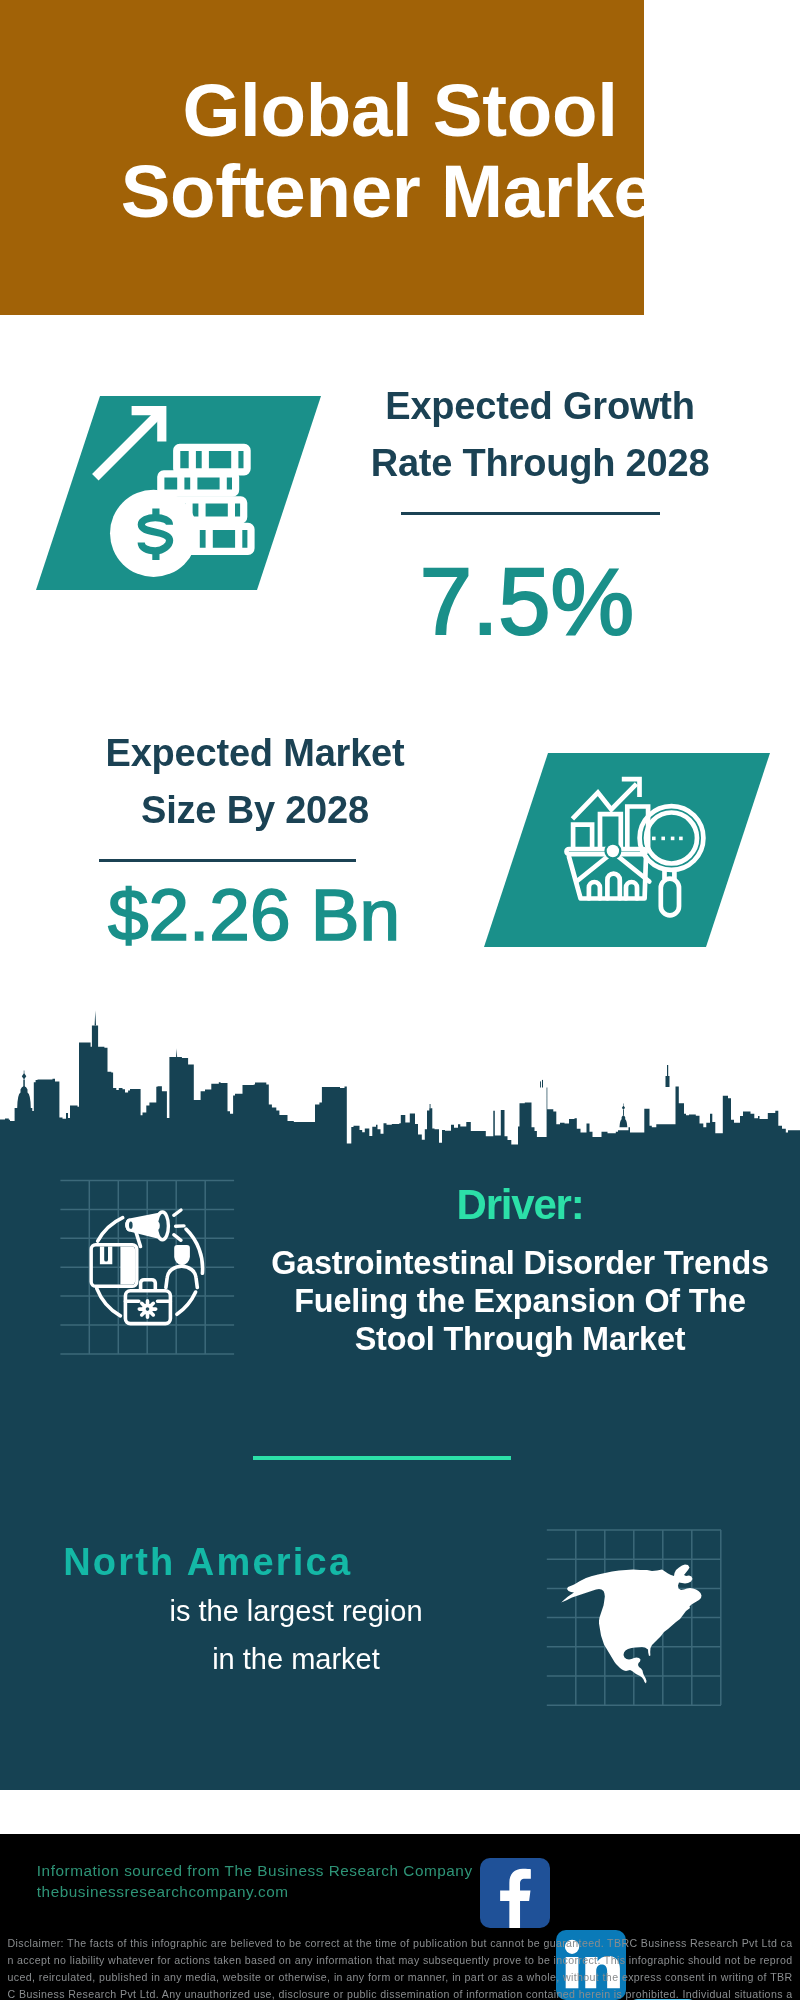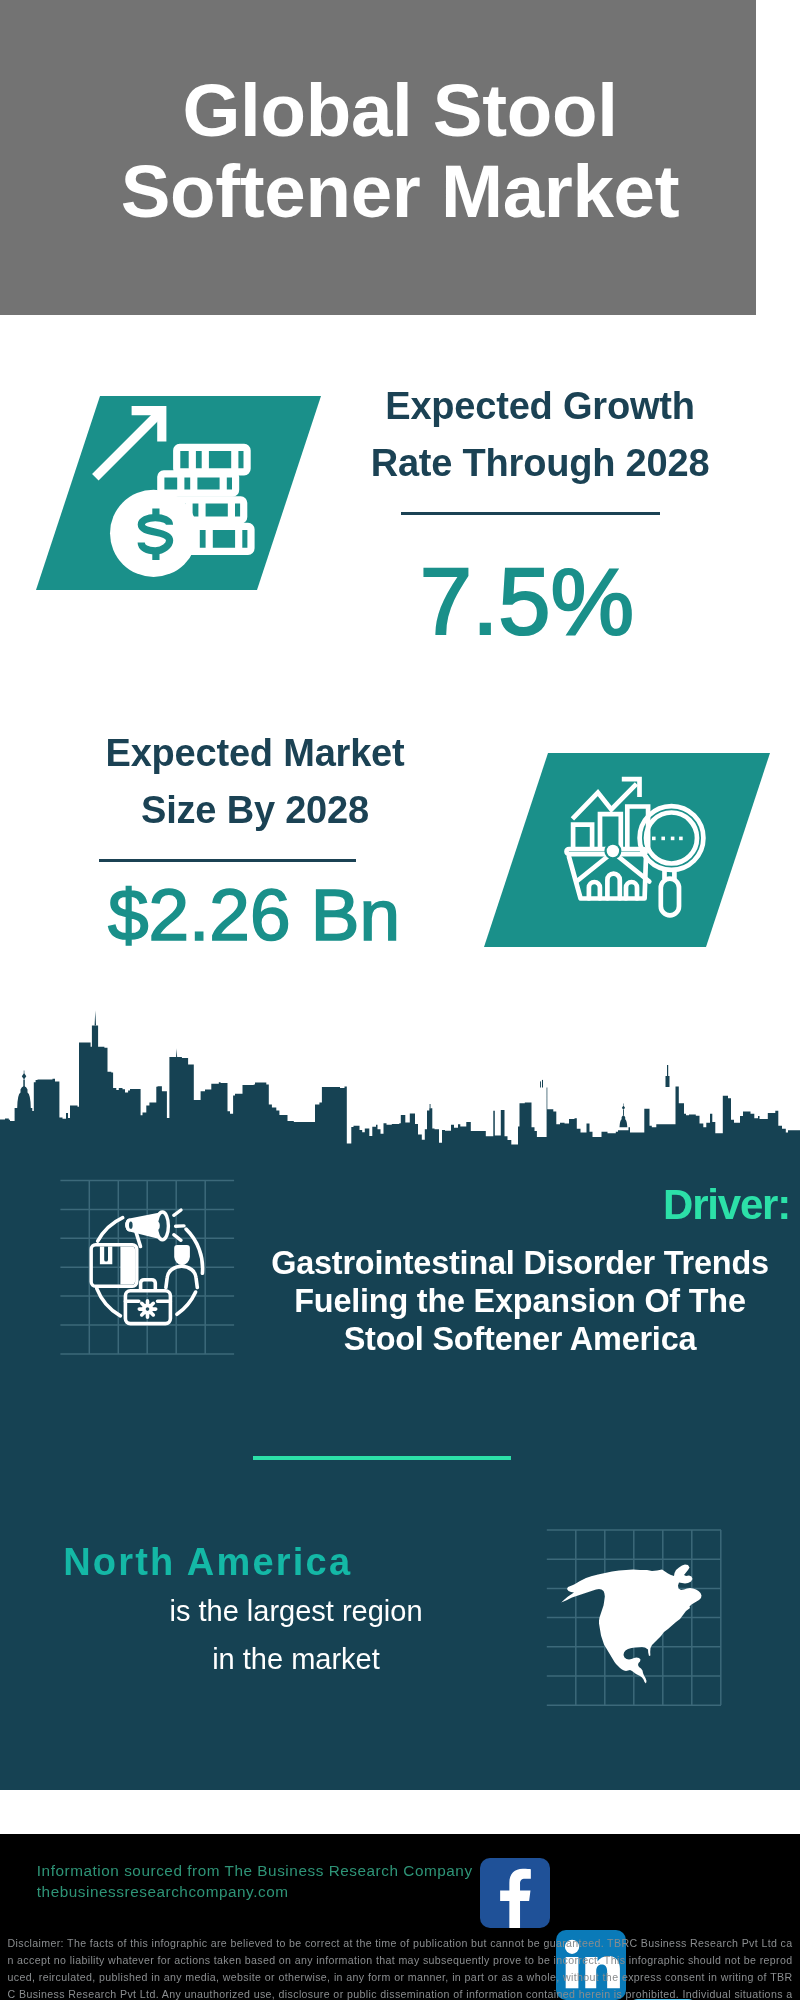--- a/index.html
+++ b/index.html
@@ -1,20 +1,20 @@
 <!DOCTYPE html>
 <html><head>
 <meta charset="utf-8">
 <style>
   html,body{margin:0;padding:0;}
   body{width:800px;height:2000px;background:#ffffff;font-family:"Liberation Sans",sans-serif;overflow:hidden;-webkit-font-smoothing:antialiased;}
   .page{position:relative;width:800px;height:2000px;background:#ffffff;overflow:hidden;}
 
   
-  .header{position:absolute;left:0;top:0;width:756px;height:315px;background:#737373;}
+  .header{position:absolute;left:0;top:0;width:644px;height:315px;background:#a16207;}
   .header h1{position:absolute;left:0;top:0;width:800px;margin:0;color:#fff;
     font-size:74.5px;font-weight:bold;line-height:81px;text-align:center;letter-spacing:-0.3px;}
   .header .t1{position:absolute;left:0;top:70px;width:800px;}
   .header .t2{position:absolute;left:0;top:151px;width:800px;}
 
   
   .whitezone{position:absolute;left:0;top:315px;width:800px;height:830px;background:#fff;overflow:visible;}
 
   .stat-label{color:#1b4254;font-size:38px;font-weight:bold;line-height:57px;text-align:center;letter-spacing:-0.2px;}
   .stat-value{color:#1a908a;font-weight:normal;text-align:center;}
@@ -37,21 +37,21 @@
   .s2label{position:absolute;left:10px;top:410px;width:490px;}
   .r2{left:99px;top:544px;width:257px;}
   .v2{position:absolute;left:44px;top:563px;width:420px;font-size:73px;line-height:73px;-webkit-text-stroke:1.7px #1a908a;}
 
   .skyline{position:absolute;left:0;top:693px;width:800px;height:140px;}
 
   
   .darkzone{position:absolute;left:0;top:1145px;width:800px;height:645px;background:#164253;}
 
   .dicon{position:absolute;left:58px;top:33px;width:182px;height:182px;}
-  .driver-head{position:absolute;left:250px;top:38px;width:540px;color:#2ce0a8;font-size:42px;font-weight:bold;text-align:right;line-height:43px;letter-spacing:-1.2px;}
+  .driver-head{position:absolute;left:250px;top:38px;width:540px;color:#2ce0a8;font-size:42px;font-weight:bold;text-align:center;line-height:43px;letter-spacing:-1.2px;}
   .driver-body{position:absolute;left:250px;top:99px;width:540px;}
   .driver-txt{color:#ffffff;font-size:32.4px;font-weight:bold;text-align:center;line-height:38px;letter-spacing:-0.2px;}
   .sep{position:absolute;left:253px;top:311px;width:258px;height:4px;background:#2ce0a8;}
 
   .regionblock{position:absolute;left:61px;top:391px;width:470px;}
   .region-name{color:#14b8a6;font-size:38px;font-weight:bold;line-height:52px;letter-spacing:2.2px;text-indent:2.2px;}
   .region-txt{color:#ffffff;font-size:29px;font-weight:normal;text-align:center;line-height:47.8px;}
   .mapicon{position:absolute;left:545px;top:383px;width:178px;height:180px;}
 
   
@@ -230,21 +230,21 @@
           <path d="M93.9 131.1 L97.7 131.1 M92.6 134.2 L95.3 136.9 M89.5 135.5 L89.5 139.3 M86.4 134.2 L83.7 136.9 M85.1 131.1 L81.3 131.1 M86.4 128.0 L83.7 125.3 M89.5 126.7 L89.5 122.9 M92.6 128.0 L95.3 125.3"></path>
         </g>
         <circle cx="89.5" cy="131.1" r="5.6" fill="#ffffff"></circle>
         <circle cx="89.5" cy="131.1" r="1.8" fill="#1d4b5c"></circle>
       </g>
     </svg>
     <div class="driver-head">Driver:</div>
     <div class="driver-body">
       <div class="driver-txt">Gastrointestinal Disorder Trends</div>
       <div class="driver-txt">Fueling the Expansion Of The</div>
-      <div class="driver-txt">Stool Softener America</div>
+      <div class="driver-txt">Stool Through Market</div>
     </div>
     <div class="sep"></div>
     <div class="regionblock">
       <div class="region-name">North America</div>
       <div class="region-txt">is the largest region</div>
       <div class="region-txt">in the market</div>
     </div>
     <svg class="mapicon" viewBox="0 0 178 180">
       <g stroke="#3c697a" stroke-width="1.5" fill="none">
         <path d="M30.8 2 V177 M59.8 2 V177 M88.8 2 V177 M117.8 2 V177 M146.8 2 V177 M175.8 2 V177"></path>

